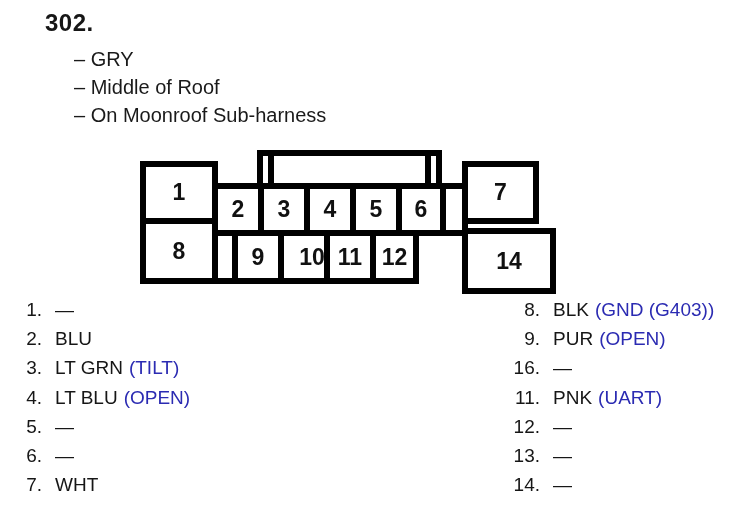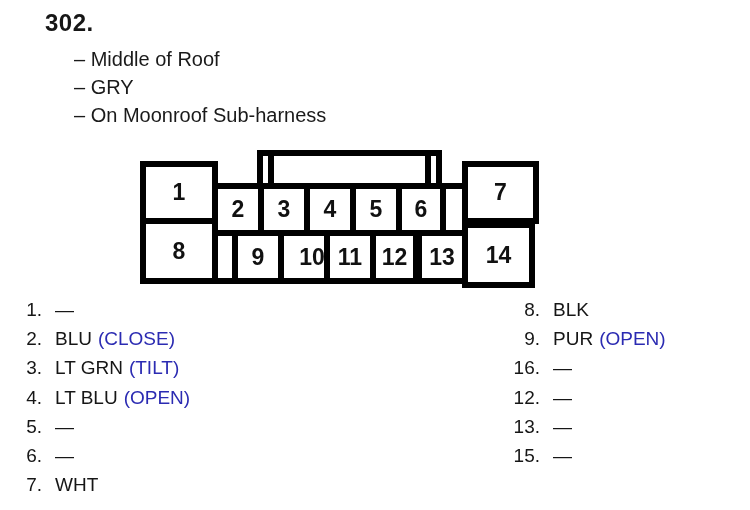--- a/index.html
+++ b/index.html
@@ -54,21 +54,21 @@
   .c5  { left: 210px; top: 35px; width: 52px; height: 53px; }
   .c6  { left: 256px; top: 35px; width: 50px; height: 53px; }
   .spt { left: 300px; top: 35px; width: 28px; height: 53px; }
   .spb { left: 72px;  top: 82px; width: 26px; height: 54px; }
   .c9  { left: 92px;  top: 82px; width: 52px; height: 54px; }
   .c10 { left: 138px; top: 82px; width: 68px; height: 54px; }
   .c11 { left: 184px; top: 82px; width: 52px; height: 54px; text-align: center; }
   .c12 { left: 230px; top: 82px; width: 49px; height: 54px; }
   .c13 { left: 276px; top: 82px; width: 52px; height: 54px; }
   .c7  { left: 322px; top: 13px; width: 77px; height: 63px; }
-  .c14 { left: 322px; top: 74px; width: 73px; height: 66px; }
+  .c14 { left: 322px; top: 80px; width: 94px; height: 66px; }
 
   .latch-bar { left: 117px; top: 2px; width: 185px; height: 39px; }
   .latch-post.lp-left  { left: 117px; top: 2px; width: 17px; height: 39px; }
   .latch-post.lp-right { left: 285px; top: 2px; width: 17px; height: 39px; }
 
   
   .pinlist { position: absolute; top: 299px; }
   .pinlist.left  { left: 18px; }
   .pinlist.right { left: 496px; }
   .pin-row {
@@ -83,22 +83,22 @@
   .pin-func { color: var(--function-blue, #2b2bb2); }
 </style>
 </head>
 <body>
 
 <div class="header">
   <span class="hnum">302.</span>
 </div>
 
 <div class="details">
+  <div>– GRY</div>
   <div>– Middle of Roof</div>
-  <div>– GRY</div>
   <div>– On Moonroof Sub-harness</div>
 </div>
 
 <div class="connector">
   <div class="latch-bar"></div>
   <div class="latch-post lp-left"></div>
   <div class="latch-post lp-right"></div>
 
   <div class="cell c1">1</div>
   <div class="cell c8">8</div>
@@ -106,35 +106,33 @@
   <div class="cell c3">3</div>
   <div class="cell c4">4</div>
   <div class="cell c5">5</div>
   <div class="cell c6">6</div>
   <div class="cell spt"></div>
   <div class="cell spb"></div>
   <div class="cell c9">9</div>
   <div class="cell c10">10</div>
   <div class="cell c11">11</div>
   <div class="cell c12">12</div>
-  <div class="cell c13">13</div>
   <div class="cell c7">7</div>
   <div class="cell c14">14</div>
 </div>
 
 <div class="pinlist left">
   <div class="pin-row">
     <span class="pin-num">1.</span>
     <span class="pin-color">—</span>
     <span class="pin-func"></span>
   </div>
   <div class="pin-row">
     <span class="pin-num">2.</span>
     <span class="pin-color">BLU</span>
-    <span class="pin-func">(CLOSE)</span>
   </div>
   <div class="pin-row">
     <span class="pin-num">3.</span>
     <span class="pin-color">LT GRN</span>
     <span class="pin-func">(TILT)</span>
   </div>
   <div class="pin-row">
     <span class="pin-num">4.</span>
     <span class="pin-color">LT BLU</span>
     <span class="pin-func">(OPEN)</span>
@@ -152,39 +150,45 @@
   <div class="pin-row">
     <span class="pin-num">7.</span>
     <span class="pin-color">WHT</span>
   </div>
 </div>
 
 <div class="pinlist right">
   <div class="pin-row">
     <span class="pin-num">8.</span>
     <span class="pin-color">BLK</span>
+    <span class="pin-func">(GND (G403))</span>
   </div>
   <div class="pin-row">
     <span class="pin-num">9.</span>
     <span class="pin-color">PUR</span>
     <span class="pin-func">(OPEN)</span>
   </div>
   <div class="pin-row">
     <span class="pin-num">16.</span>
     <span class="pin-color">—</span>
     <span class="pin-func"></span>
   </div>
   <div class="pin-row">
+    <span class="pin-num">11.</span>
+    <span class="pin-color">PNK</span>
+    <span class="pin-func">(UART)</span>
+  </div>
+  <div class="pin-row">
     <span class="pin-num">12.</span>
     <span class="pin-color">—</span>
     <span class="pin-func"></span>
   </div>
   <div class="pin-row">
     <span class="pin-num">13.</span>
     <span class="pin-color">—</span>
     <span class="pin-func"></span>
   </div>
   <div class="pin-row">
-    <span class="pin-num">15.</span>
+    <span class="pin-num">14.</span>
     <span class="pin-color">—</span>
     <span class="pin-func"></span>
   </div>
 </div>
 
 </body></html>

